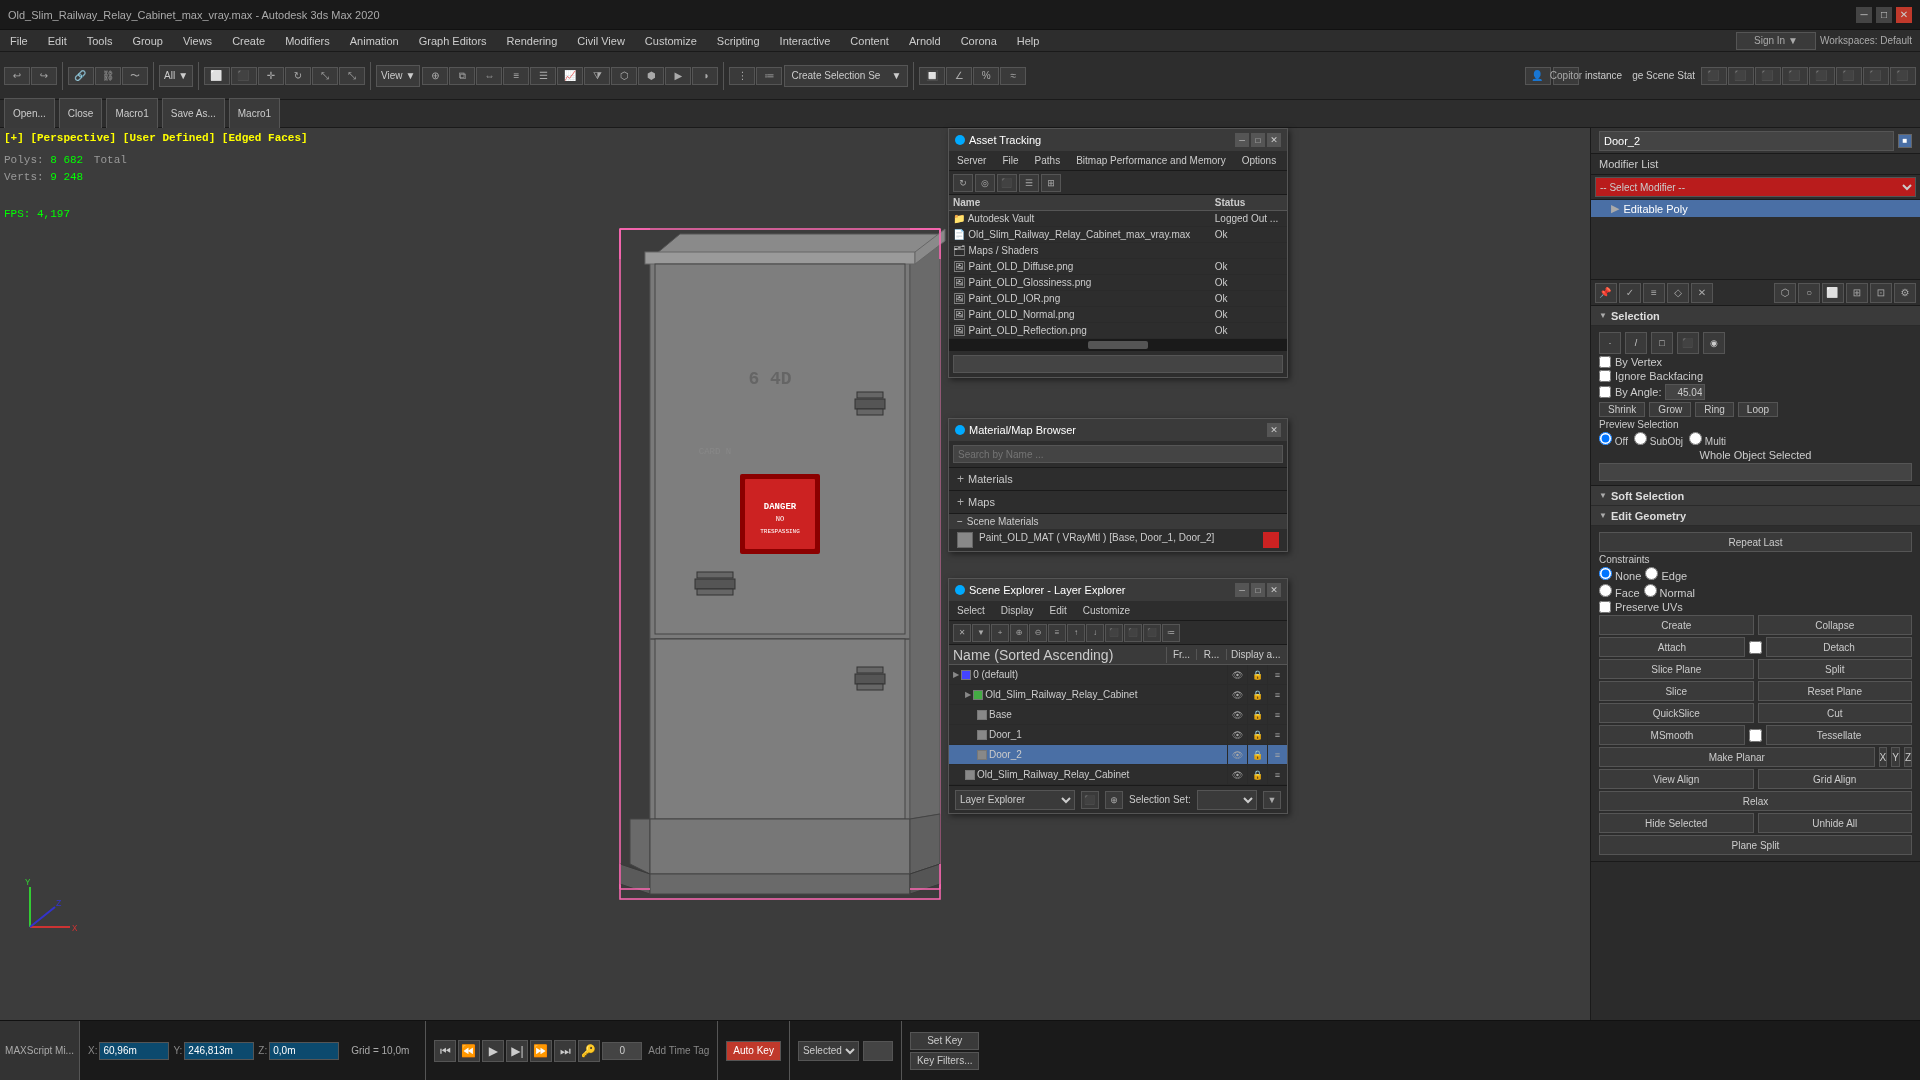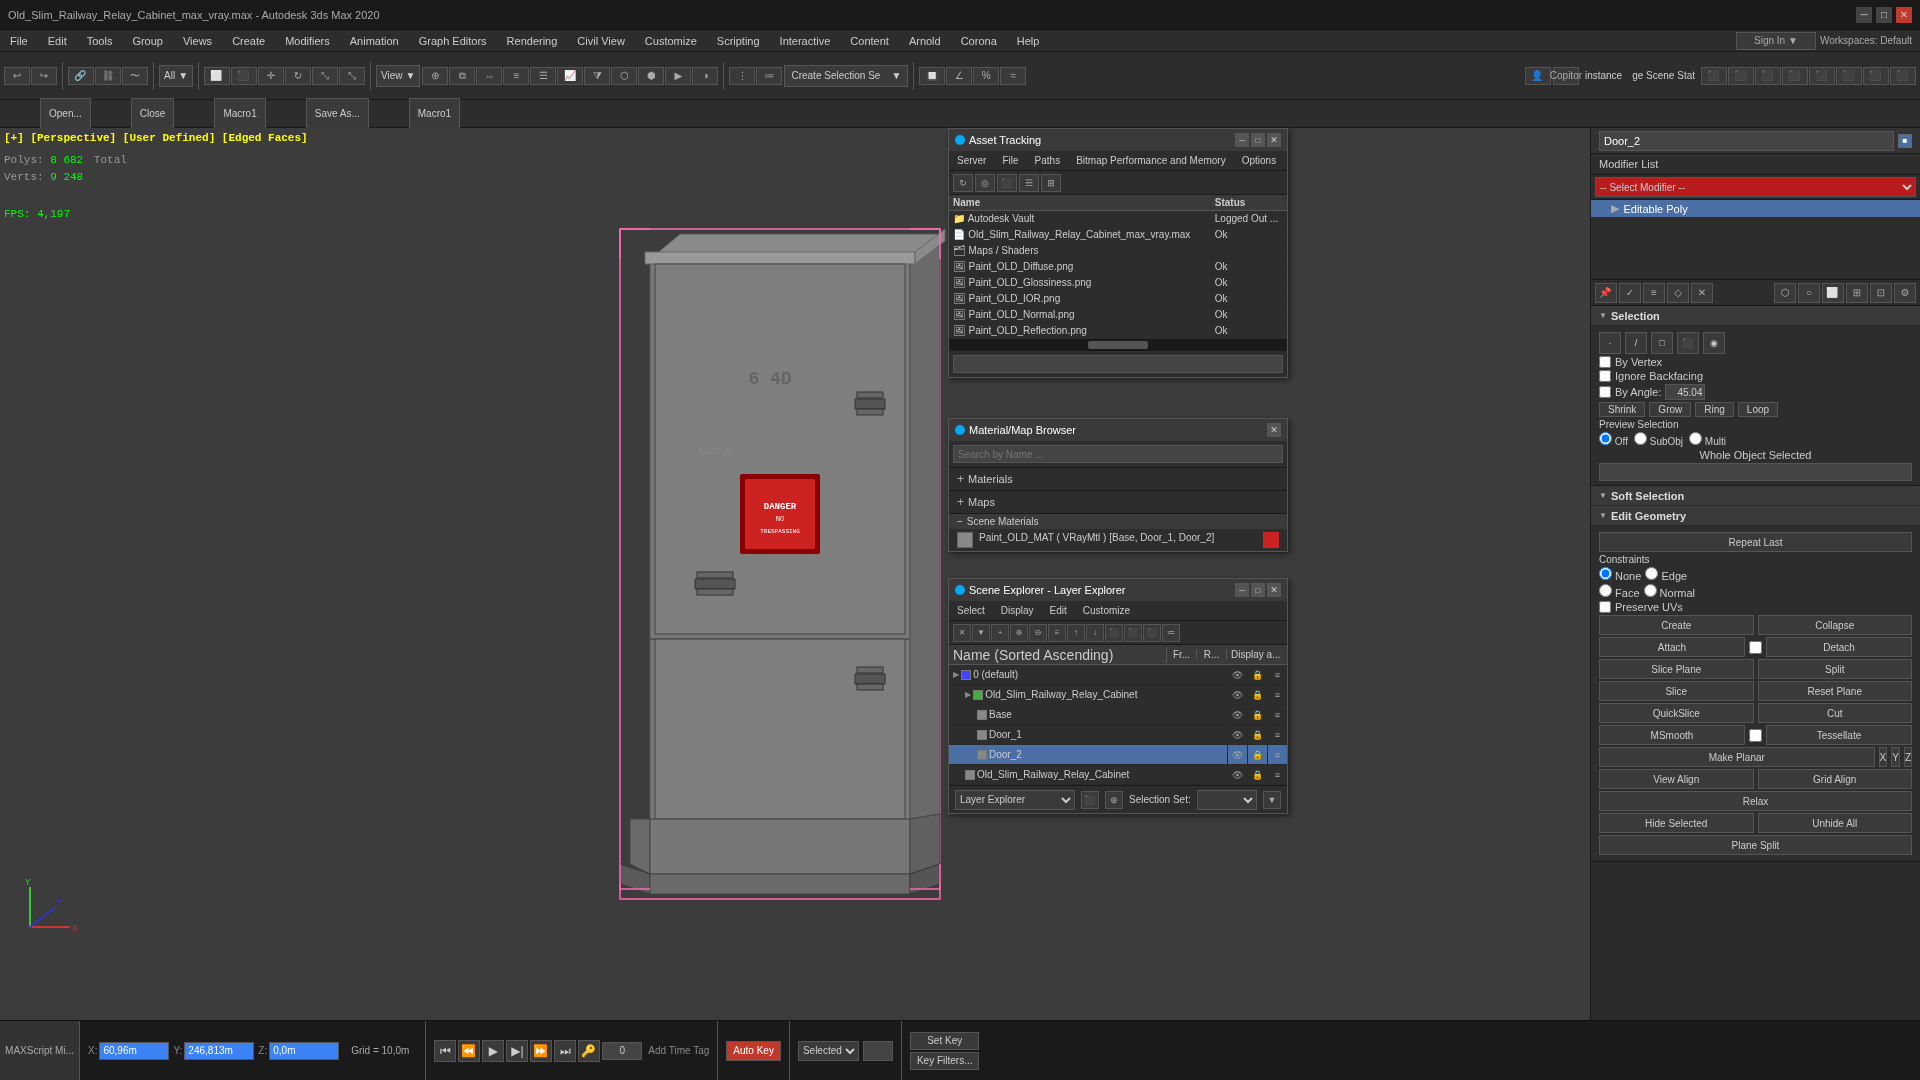--- a/index.html
+++ b/index.html
@@ -134,21 +134,20 @@
       gap: 4px;
     }
     .macro-btn {
       height: 32px;
       background: #3a3a3a;
       border: 1px solid #555;
       color: #ccc;
       font-size: 10px;
       padding: 6px 8px;
       cursor: pointer;
-      margin-left: 36px;
     }
 
     
     #main-area {
       display: flex;
       height: calc(1080px - 30px - 22px - 48px - 28px - 60px);
       position: relative;
     }
 
     
@@ -828,21 +827,21 @@
       display: flex;
       align-items: center;
       gap: 2px;
     }
     .transform-label {
       color: #888;
       font-size: 10px;
     }
     .transform-input {
       width: 70px;
-      background: #3b82f6;
+      background: #0c4a6e;
       border: 1px solid #555;
       color: #fff;
       font-size: 10px;
       height: 18px;
       padding: 0 3px;
     }
     .grid-area {
       display: flex;
       align-items: center;
       gap: 4px;

